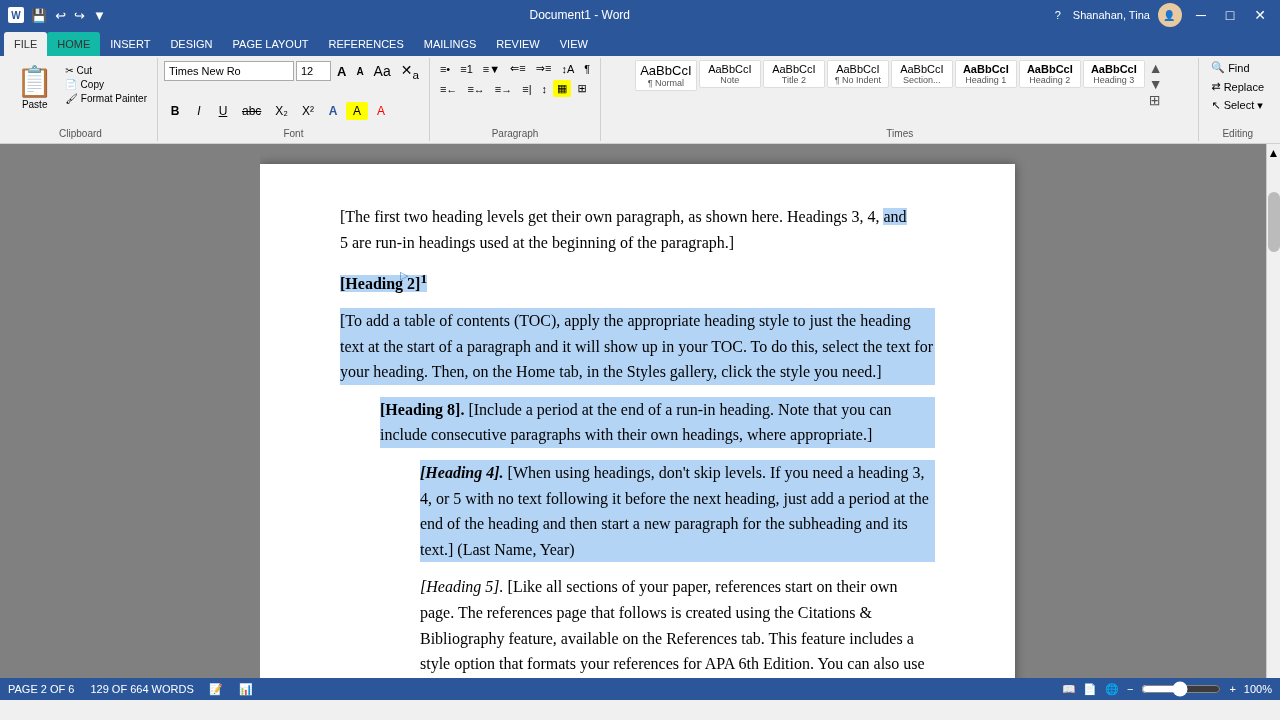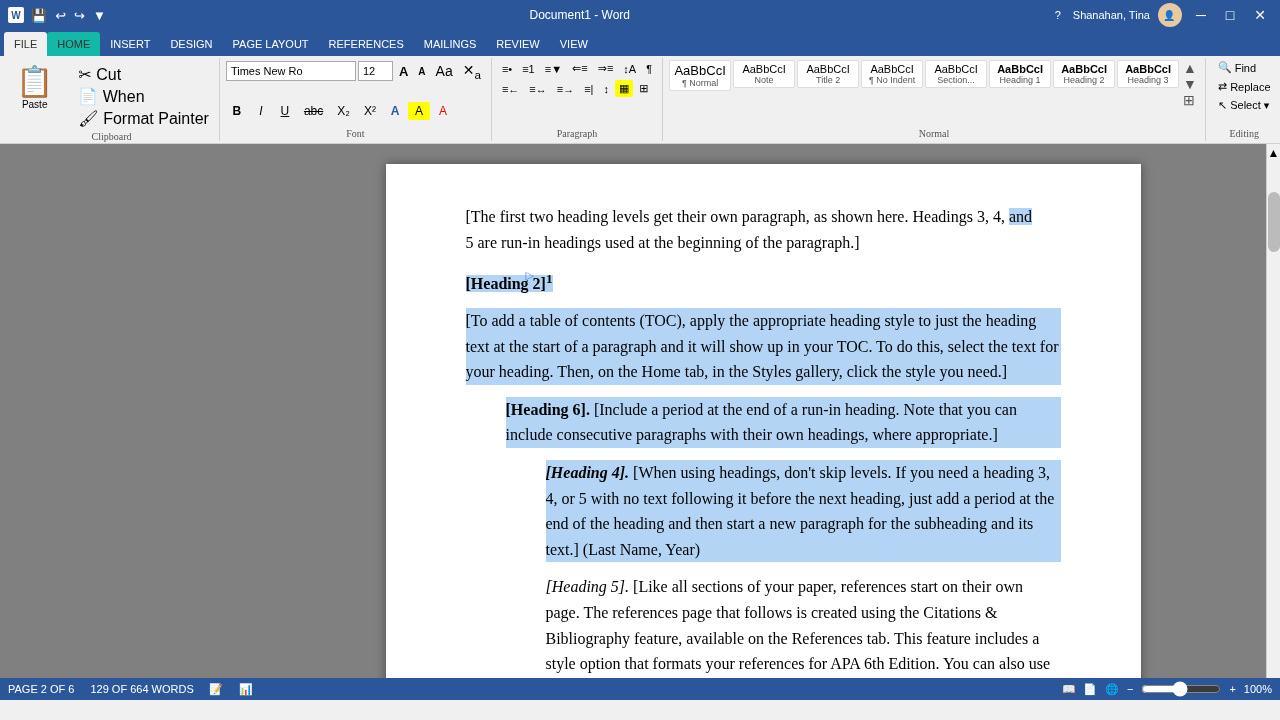--- a/index.html
+++ b/index.html
@@ -58,34 +58,34 @@
     .ribbon-group {
       display: flex;
       flex-direction: column;
       align-items: center;
       border-right: 1px solid #d0d0d0;
       padding: 2px 6px;
       min-width: fit-content;
     }
     .ribbon-group:last-child { border-right: none; }
     .ribbon-group-content { display: flex; align-items: flex-start; gap: 2px; flex: 1; }
-    .ribbon-group-label { font-size: 10px; color: #555; margin-top: 2px; font-family: Liberation Serif, serif; }
+    .ribbon-group-label { font-size: 10px; color: #555; margin-top: 2px; }
 
     
     .paste-btn {
       display: flex;
       flex-direction: column;
       align-items: center;
       cursor: pointer;
       padding: 4px 6px;
       border-radius: 3px;
       min-width: 40px;
     }
     .small-btns { display: flex; flex-direction: column; gap: 1px; margin-top: 4px; }
-    .small-btn { font-size: 16px; cursor: pointer; padding: 1px 4px; border-radius: 2px; margin-left: 13px; }
+    .small-btn { font-size: 10px; cursor: pointer; padding: 1px 4px; border-radius: 2px; }
     .font-row { display: flex; align-items: center; gap: 2px; }
     .font-select { font-size: 11px; border: 1px solid #aaa; padding: 1px 4px; width: 130px; height: 20px; }
     .font-size { font-size: 11px; border: 1px solid #aaa; padding: 1px 4px; width: 35px; height: 20px; }
     .font-btn { font-size: 14px; cursor: pointer; padding: 1px 3px; border: 1px solid transparent; border-radius: 2px; }
     .font-format-row { display: flex; align-items: center; gap: 2px; }
     .fmt-btn { font-size: 12px; cursor: pointer; padding: 1px 5px; border: 1px solid transparent; border-radius: 2px; min-width: 22px; text-align: center; }
     .fmt-btn.bold { font-weight: bold; }
     .fmt-btn.italic { font-style: italic; }
     .fmt-btn.underline { text-decoration: underline; }
     .fmt-btn.strike { text-decoration: line-through; }
@@ -105,21 +105,21 @@
     .edit-btn { font-size: 11px; cursor: pointer; padding: 1px 6px; border-radius: 2px; display: flex; align-items: center; gap: 3px; }
 
     
     .doc-area {
       display: flex;
       height: calc(720px - 30px - 26px - 88px - 20px - 22px);
       background: #888;
       overflow: hidden;
     }
     .doc-sidebar-left { width: 260px; background: #808080; }
-    .doc-main { flex: 1; overflow-y: auto; background: #808080; display: flex; justify-content: center; padding: 20px 0; }
+    .doc-main { flex: 1; overflow-y: auto; background: #808080; display: flex; justify-content: flex-start; padding: 20px 0; }
     .doc-scroll-right { width: 14px; background: #f0f0f0; border-left: 1px solid #ccc; display: flex; flex-direction: column; }
     .scroll-thumb { width: 12px; height: 60px; background: #bbb; border-radius: 6px; margin: 30px auto 0; }
 
     
     .page {
       background: white;
       width: 755px;
       min-height: 900px;
       box-shadow: 0 0 10px rgba(0,0,0,0.4);
       padding: 40px 80px 40px 80px;
@@ -233,21 +233,21 @@
 <div class="ribbon">
 
   <div class="ribbon-group">
     <div class="ribbon-group-content">
       <div class="paste-btn">
         <span style="font-size:30px;">📋</span>
         <span style="font-size:10px;">Paste</span>
       </div>
       <div class="small-btns">
         <div class="small-btn">✂ <span>Cut</span></div>
-        <div class="small-btn">📄 <span>When</span></div>
+        <div class="small-btn">📄 <span>Copy</span></div>
         <div class="small-btn">🖌 <span>Format Painter</span></div>
       </div>
     </div>
     <div class="ribbon-group-label">Clipboard</div>
   </div>
 
   <div class="ribbon-group">
     <div class="ribbon-group-content" style="flex-direction:column;gap:19px;">
       <div class="font-row">
         <input class="font-select" value="Times New Ro" style="">
@@ -329,21 +329,21 @@
       <div class="style-item">
         <span class="style-preview" style="font-size:11px;font-weight:bold;">AaBbCcI</span>
         <span class="style-name">Heading 3</span>
       </div>
       <div style="display:flex;flex-direction:column;justify-content:center;">
         <span class="style-scroll-btn">▲</span>
         <span class="style-scroll-btn">▼</span>
         <span class="style-scroll-btn">⊞</span>
       </div>
     </div>
-    <div class="ribbon-group-label">Normal</div>
+    <div class="ribbon-group-label">Times</div>
   </div>
 
   <div class="ribbon-group">
     <div class="ribbon-group-content" style="flex-direction:column;gap:4px;">
       <div class="edit-btn">
         <span>🔍</span>
         <span>Find</span>
       </div>
       <div class="edit-btn">
         <span>⇄</span>
@@ -374,21 +374,21 @@
         <p class="heading2">
           <span class="selection-highlight">[Heading 2]<sup>1</sup></span>
         </p>
       </div>
 
       <p class="doc-text selection-highlight">
         <span>[To add a table of contents (TOC), apply the appropriate heading style to just the heading text at the start of a paragraph and it will show up in your TOC.  To do this, select the text for your heading.  Then, on the Home tab, in the Styles gallery, click the style you need.]</span>
       </p>
 
       <p class="doc-text selection-highlight indent1">
-        <span class="heading3">[Heading 6].</span>
+        <span class="heading3">[Heading 8].</span>
         <span> [Include a period at the end of a run-in heading.  Note that you can include consecutive paragraphs with their own headings, where appropriate.]</span>
       </p>
 
       <p class="doc-text selection-highlight indent2">
         <span class="heading4">[Heading 4].</span>
         <span> [When using headings, don't skip levels.  If you need a heading 3, 4, or 5 with no text following it before the next heading, just add a period at the end of the heading and then start a new paragraph for the subheading and its text.]</span>
         <span>  (Last Name, Year)</span>
       </p>
 
       <p class="doc-text indent2">

